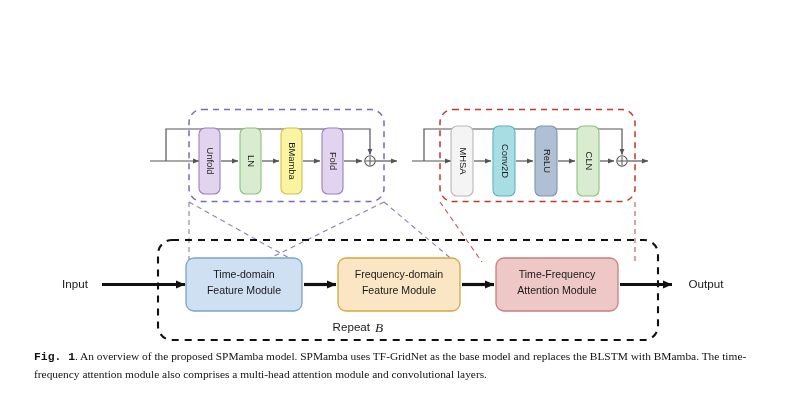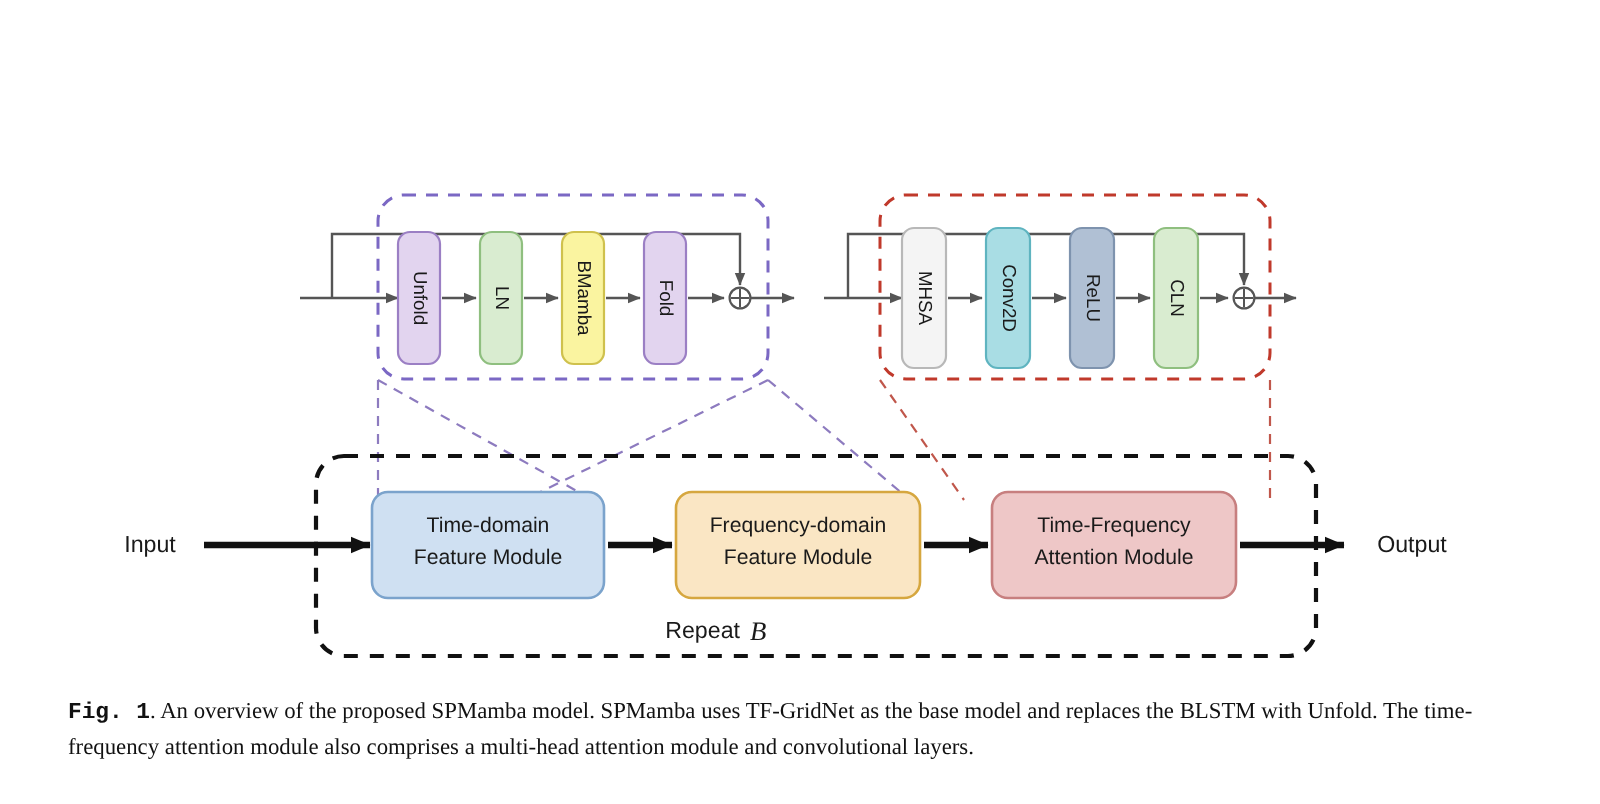--- a/index.html
+++ b/index.html
@@ -4,21 +4,21 @@
 <style>
   html,body{margin:0;padding:0;}
   body{
     width:800px;height:402px;
     background:#ffffff;
     font-family:"Liberation Sans", sans-serif;
     overflow:hidden;
     position:relative;
   }
   #figure{
-    position:absolute;left:0;top:0;width:800px;height:345px;
+    position:absolute;left:0;top:12px;width:800px;height:345px;
   }
   #figure svg{display:block;}
 
   
   .caption{
     position:absolute;
     left:34px;top:348px;width:736px;
     font-family:"Liberation Serif", serif;
     font-size:11.4px;
     line-height:16.5px;
@@ -192,15 +192,15 @@
 
     <g>
       <text class="rep-label" x="370" y="319" text-anchor="end">Repeat</text>
       <text class="rep-italic" x="375" y="320" text-anchor="start">B</text>
     </g>
   </g>
 </svg>
 </div>
 
 <div class="caption">
-  <b>Fig. 1</b><span>. An overview of the proposed SPMamba model. SPMamba uses TF-GridNet as the base model and replaces the BLSTM with Unfold.</span>
+  <b>Fig. 1</b><span>. An overview of the proposed SPMamba model. SPMamba uses TF-GridNet as the base model and replaces the BLSTM with BMamba.</span>
   <span>The time-frequency attention module also comprises a multi-head attention module and convolutional layers.</span>
 </div>
 
 </body></html>

